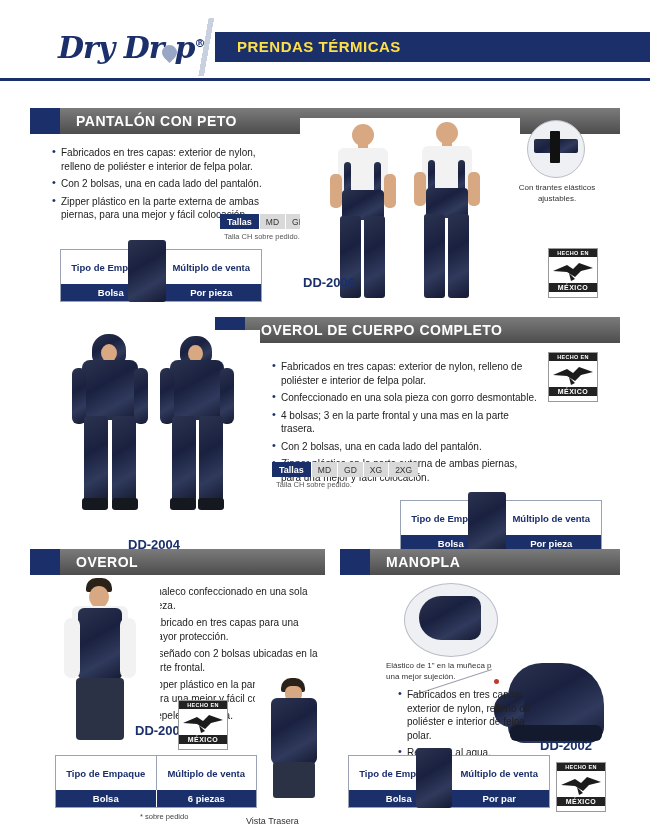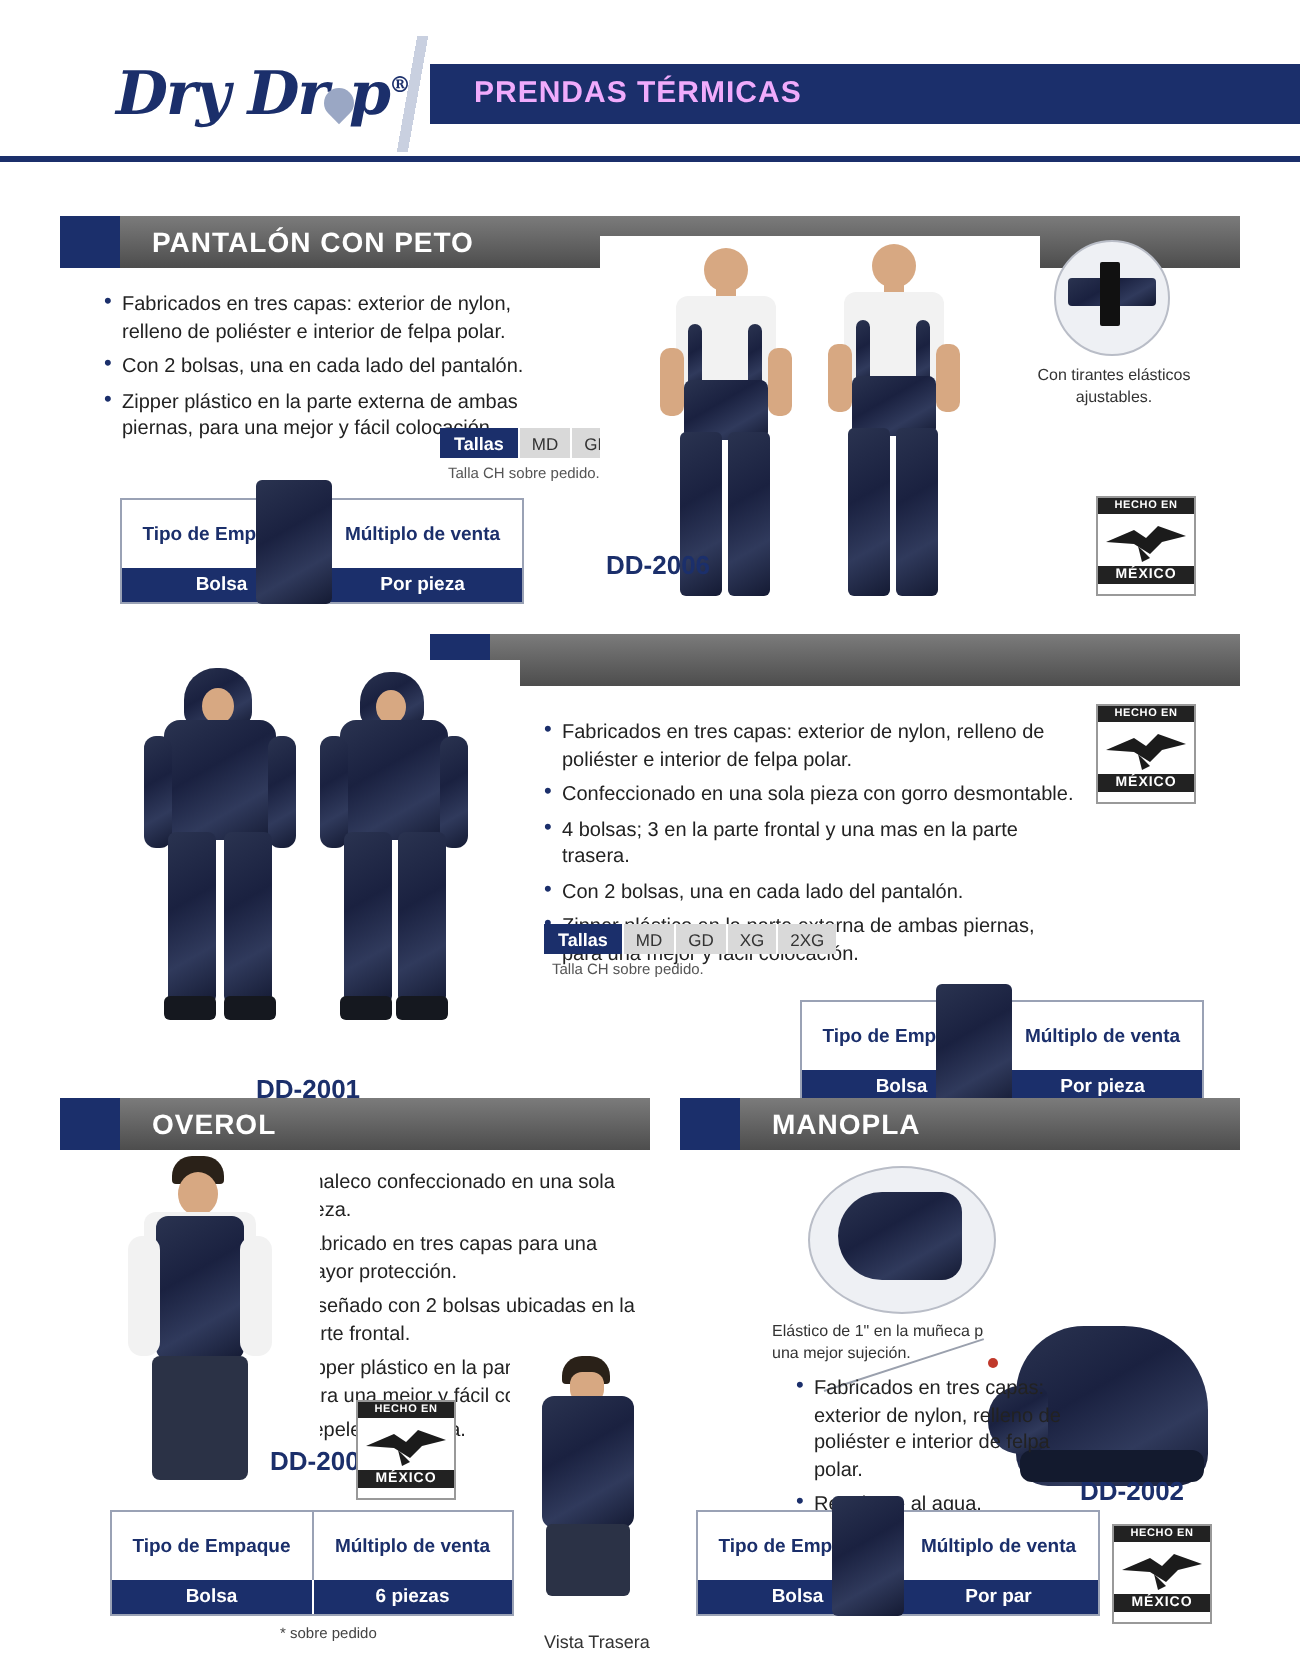--- a/index.html
+++ b/index.html
@@ -55,21 +55,21 @@
   }
   .header-band {
     position: absolute;
     left: 215px; top: 32px;
     width: 435px; height: 30px;
     background: #1b2f6b;
   }
   .header-band-text {
     position: absolute;
     left: 22px; top: 6px;
-    color: #f0abfc;
+    color: #fde047;
     font-weight: bold;
     font-size: 15px;
     letter-spacing: 0.5px;
   }
   .header-slash {
     position: absolute;
     left: 186px; top: 18px;
     width: 40px; height: 58px;
     background: linear-gradient(100deg, transparent 45%, #c9d0e0 45%, #c9d0e0 56%, transparent 56%);
   }
@@ -363,20 +363,21 @@
       <svg width="44" height="26" viewBox="0 0 44 26">
           <path d="M2 14 L16 8 L22 12 L28 6 L42 11 L30 14 L24 20 L16 15 Z" fill="#1b1b1b"></path>
           <path d="M18 16 L24 22 L20 24 Z" fill="#1b1b1b"></path>
         </svg>
     </div>
     <div class="bot">MÉXICO</div>
   </div>
 
   <div class="sectionbar" style="left:215px; top:317px; width:405px;">
     <div class="bar-accent"></div>
+    <div class="title">OVEROL DE CUERPO COMPLETO</div>
   </div>
 
   <div class="bullets" style="left:272px; top:360px; width:268px;">
     <div class="li">Fabricados en tres capas: exterior de nylon, relleno de poliéster e interior de felpa polar.</div>
     <div class="li">Confeccionado en una sola pieza con gorro desmontable.</div>
     <div class="li">4 bolsas; 3 en la parte frontal y una mas en la parte trasera.</div>
     <div class="li">Con 2 bolsas, una en cada lado del pantalón.</div>
     <div class="li">Zipper plástico en la parte externa de ambas piernas, para una mejor y fácil colocación.</div>
   </div>
 
@@ -404,21 +405,21 @@
     <div class="garment skin" style="left:128px; top:15px; width:15px; height:17px; border-radius:50%;"></div>
     <div class="garment" style="left:110px; top:30px; width:54px; height:60px; border-radius:8px;"></div>
     <div class="garment" style="left:100px; top:38px; width:14px; height:56px; border-radius:6px;"></div>
     <div class="garment" style="left:160px; top:38px; width:14px; height:56px; border-radius:6px;"></div>
     <div class="garment" style="left:112px; top:86px; width:24px; height:86px; border-radius:4px;"></div>
     <div class="garment" style="left:139px; top:86px; width:24px; height:86px; border-radius:4px;"></div>
     <div class="garment" style="left:110px; top:168px; width:26px; height:12px; background:#15181f; border-radius:3px;"></div>
     <div class="garment" style="left:138px; top:168px; width:26px; height:12px; background:#15181f; border-radius:3px;"></div>
   </div>
 
-  <div class="code" style="left:128px; top:537px;">DD-2001</div>
+  <div class="code" style="left:128px; top:537px;">DD-2004</div>
 
   <div class="hecho" style="left:548px; top:352px;">
     <div class="top">HECHO EN</div>
     <div class="eagle">
       <svg width="44" height="26" viewBox="0 0 44 26">
           <path d="M2 14 L16 8 L22 12 L28 6 L42 11 L30 14 L24 20 L16 15 Z" fill="#1b1b1b"></path>
           <path d="M18 16 L24 22 L20 24 Z" fill="#1b1b1b"></path>
         </svg>
     </div>
     <div class="bot">MÉXICO</div>
@@ -471,21 +472,21 @@
     </div>
     <div class="bot">MÉXICO</div>
   </div>
 
   <div class="photo" style="left:255px; top:678px; width:80px; height:120px;">
     <div class="garment" style="left:26px; top:0px; width:24px; height:14px; background:#2a2118; border-radius:10px 10px 2px 2px;"></div>
     <div class="garment skin" style="left:30px; top:8px; width:17px; height:15px; border-radius:6px;"></div>
     <div class="garment" style="left:16px; top:20px; width:46px; height:66px; border-radius:6px;"></div>
     <div class="garment" style="left:18px; top:84px; width:42px; height:36px; background:#2b3246; border-radius:3px;"></div>
   </div>
-  <div class="caption" style="left:272px; top:800px;margin-top:16px;">Vista Trasera</div>
+  <div class="caption" style="left:246px; top:800px;margin-top:16px;">Vista Trasera</div>
 
   <div class="empaque" style="left:55px; top:755px;">
     <div class="row1">
       <div class="c first">Tipo de Empaque</div>
       <div class="c">Múltiplo de venta</div>
     </div>
     <div class="row2">
       <div class="v">Bolsa</div>
       <div class="v">6 piezas</div>
     </div>

